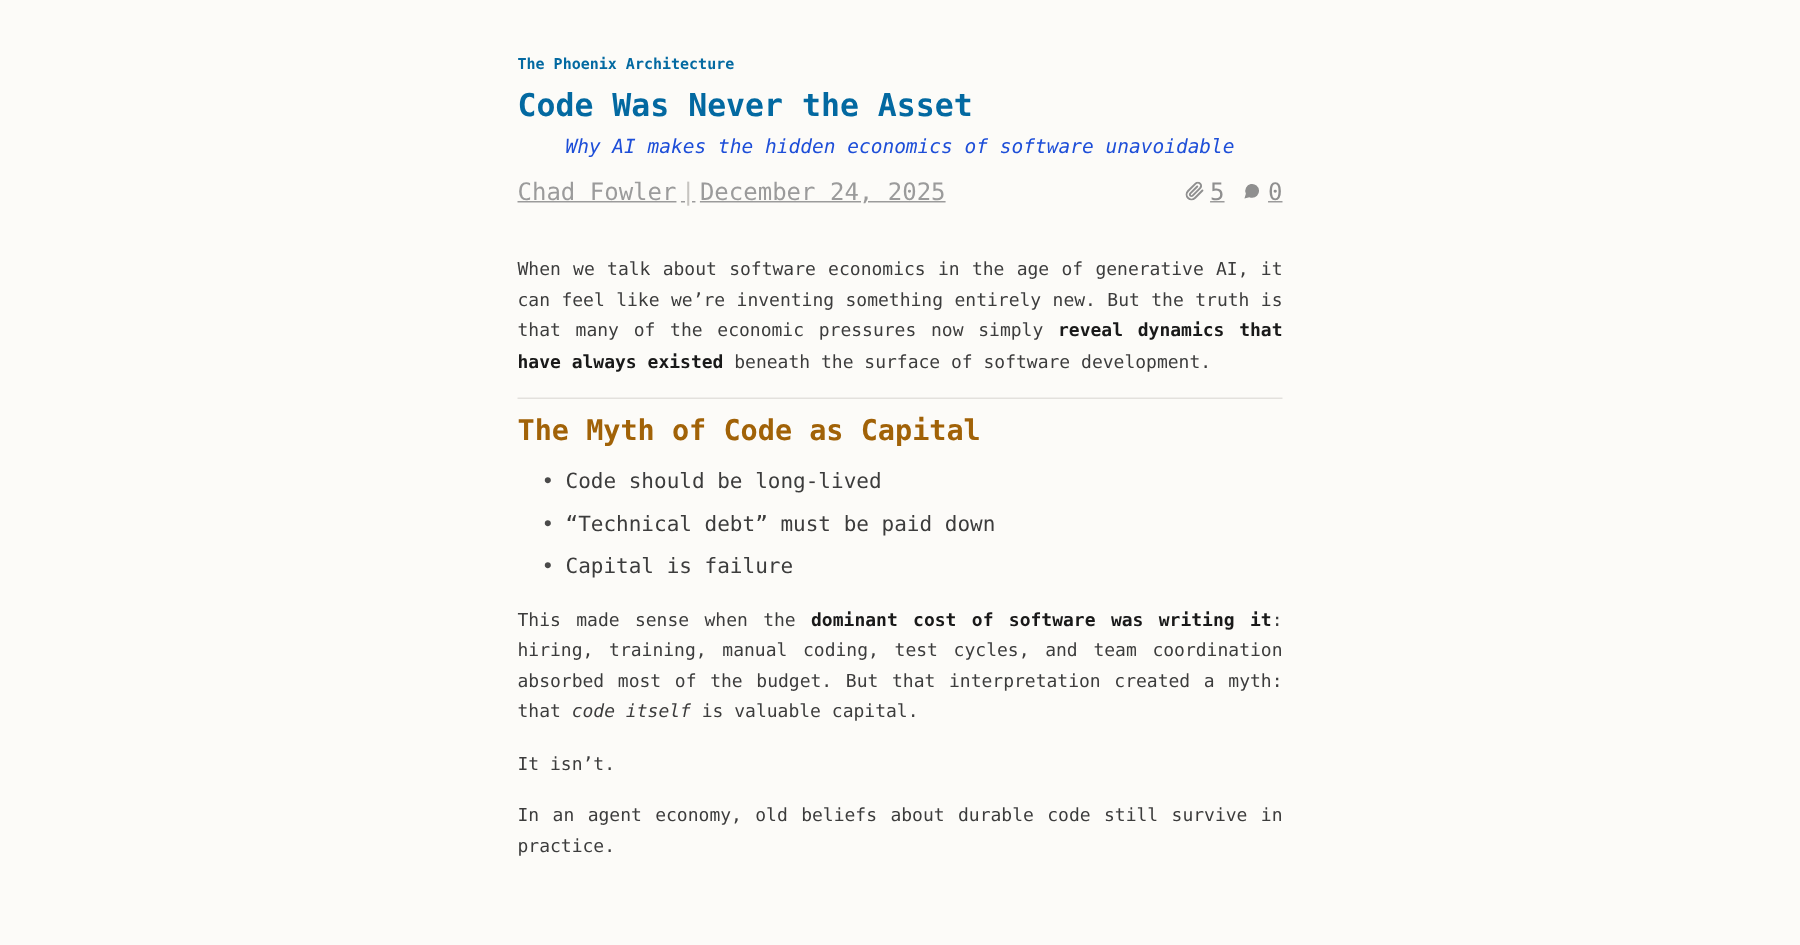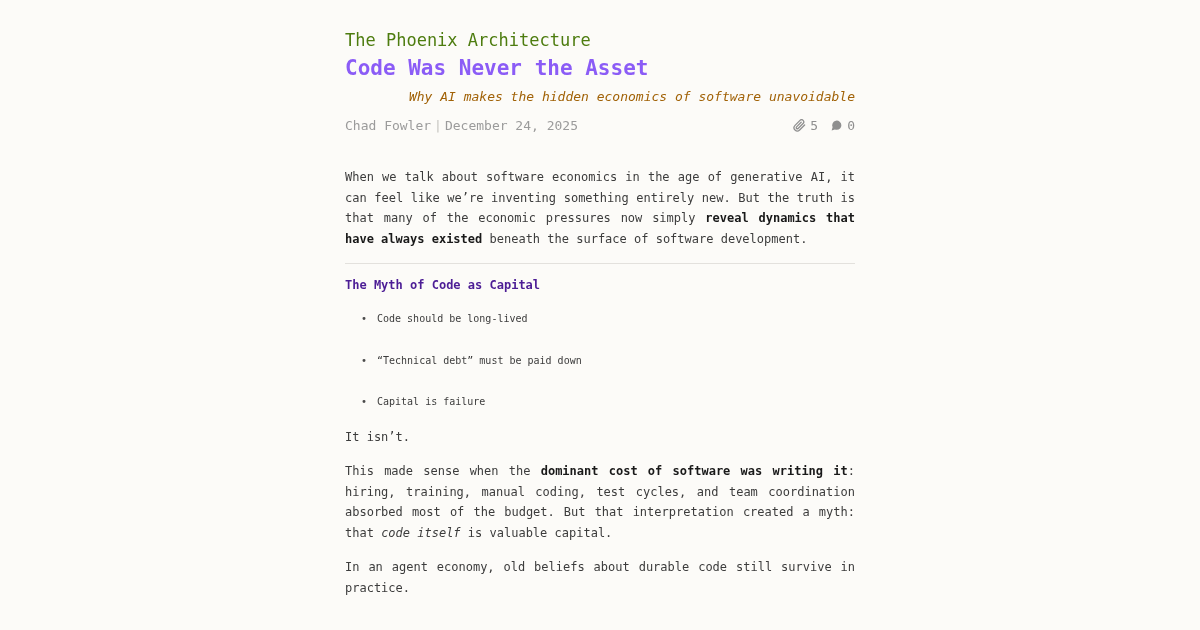--- a/index.html
+++ b/index.html
@@ -12,49 +12,50 @@
     font-family: "DejaVu Sans Mono", "Liberation Mono", monospace;
   }
   .container {
     width: 510px;
     margin: 0 auto;
     padding-top: 31px;
   }
   
   .kicker {
     display: inline-block;
-    font-weight: normal;
-    font-size: 17px;
+    font-weight: bold;
+    font-size: 10px;
     line-height: 16px;
-    color: #4d7c0f;
+    color: #0369a1;
     text-decoration: none;
   }
   h1.title {
     margin: 7px 0 9px 0;
     font-size: 21px;
     line-height: 23px;
     font-weight: bold;
-    color: #8b5cf6;
+    color: #0369a1;
   }
   .subtitle {
     margin: 0 0 13px 0;
     font-style: italic;
     font-size: 13px;
     line-height: 16px;
-    color: #a16207;
-    text-align: right;
+    color: #1d4ed8;
+    text-align: center;
   }
   .byline-row {
     display: flex;
     justify-content: space-between;
     align-items: center;
-    font-size: 13px;
+    font-size: 16px;
     line-height: 15px;
     color: #9b9b9b;
     margin-bottom: 34px;
+    text-decoration: underline;
   }
   .byline .sep { color: #c6c4c0; margin: 0 3px; }
   .stats { display: flex; align-items: center; gap: 12px; }
   .stat { display: inline-flex; align-items: center; gap: 4px; color: #8f8f8f; cursor: pointer; }
   .stat svg { width: 13px; height: 13px; display: block; }
   
   main p {
     margin: 0 0 14px 0;
     font-size: 12px;
     line-height: 20.5px;
@@ -62,35 +63,35 @@
     text-align: justify;
   }
   main p strong { color: #191919; }
   main hr {
     border: none;
     border-top: 1px solid #e3e1dd;
     margin: 0 0 12px 0;
   }
   main h2 {
     margin: 0 0 15px 0;
-    font-size: 12px;
+    font-size: 19px;
     line-height: 18px;
     font-weight: bold;
-    color: #4c1d95;
+    color: #a16207;
   }
   main ul {
     list-style: none;
     margin: 0 0 14px 0;
     padding: 0 0 0 32px;
-    font-size: 10px;
+    font-size: 14px;
     line-height: 20.5px;
     color: #3c3c3c;
   }
   main li { position: relative; }
-  main li + li { margin-top: 21px; }
+  main li + li { margin-top: 8px; }
   main li::before {
     content: "\2022";
     position: absolute;
     left: -16px;
     color: #4a4a4a;
   }
 </style>
 </head>
 <body>
 
@@ -122,17 +123,17 @@
 
   <main>
       <p><span>When we talk about software economics in the age of generative AI, it can feel like we’re inventing something entirely new. But the truth is that many of the economic pressures now simply </span><strong>reveal dynamics that have always existed</strong><span> beneath the surface of software development.</span></p>
       <hr>
       <h2>The Myth of Code as Capital</h2>
       <ul>
         <li>Code should be long-lived</li>
         <li>“Technical debt” must be paid down</li>
         <li>Capital is failure</li>
       </ul>
+      <p><span>This made sense when the </span><strong>dominant cost of software was writing it</strong><span>: hiring, training, manual coding, test cycles, and team coordination absorbed most of the budget. But that interpretation created a myth: that </span><em>code itself</em><span> is valuable capital.</span></p>
       <p><span>It isn’t.</span></p>
-      <p><span>This made sense when the </span><strong>dominant cost of software was writing it</strong><span>: hiring, training, manual coding, test cycles, and team coordination absorbed most of the budget. But that interpretation created a myth: that </span><em>code itself</em><span> is valuable capital.</span></p>
       <p><span>In an agent economy, old beliefs about durable code still survive in practice.</span></p>
     </main>
 </div>
 
 </body></html>

